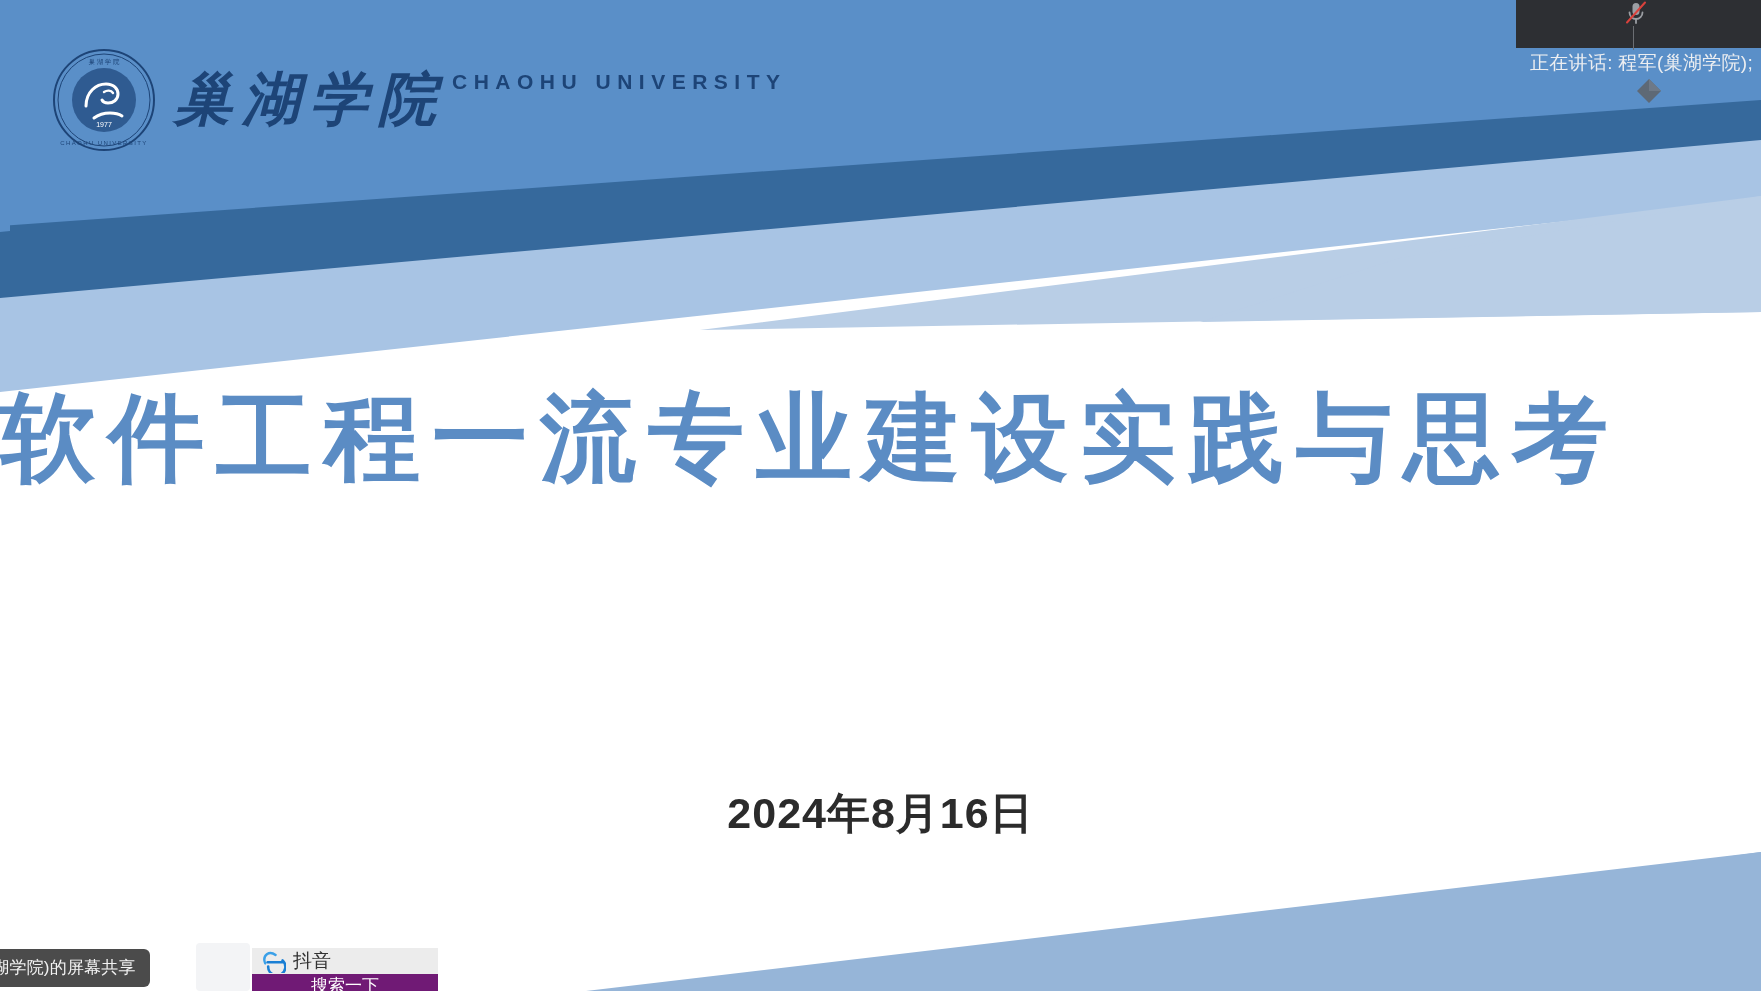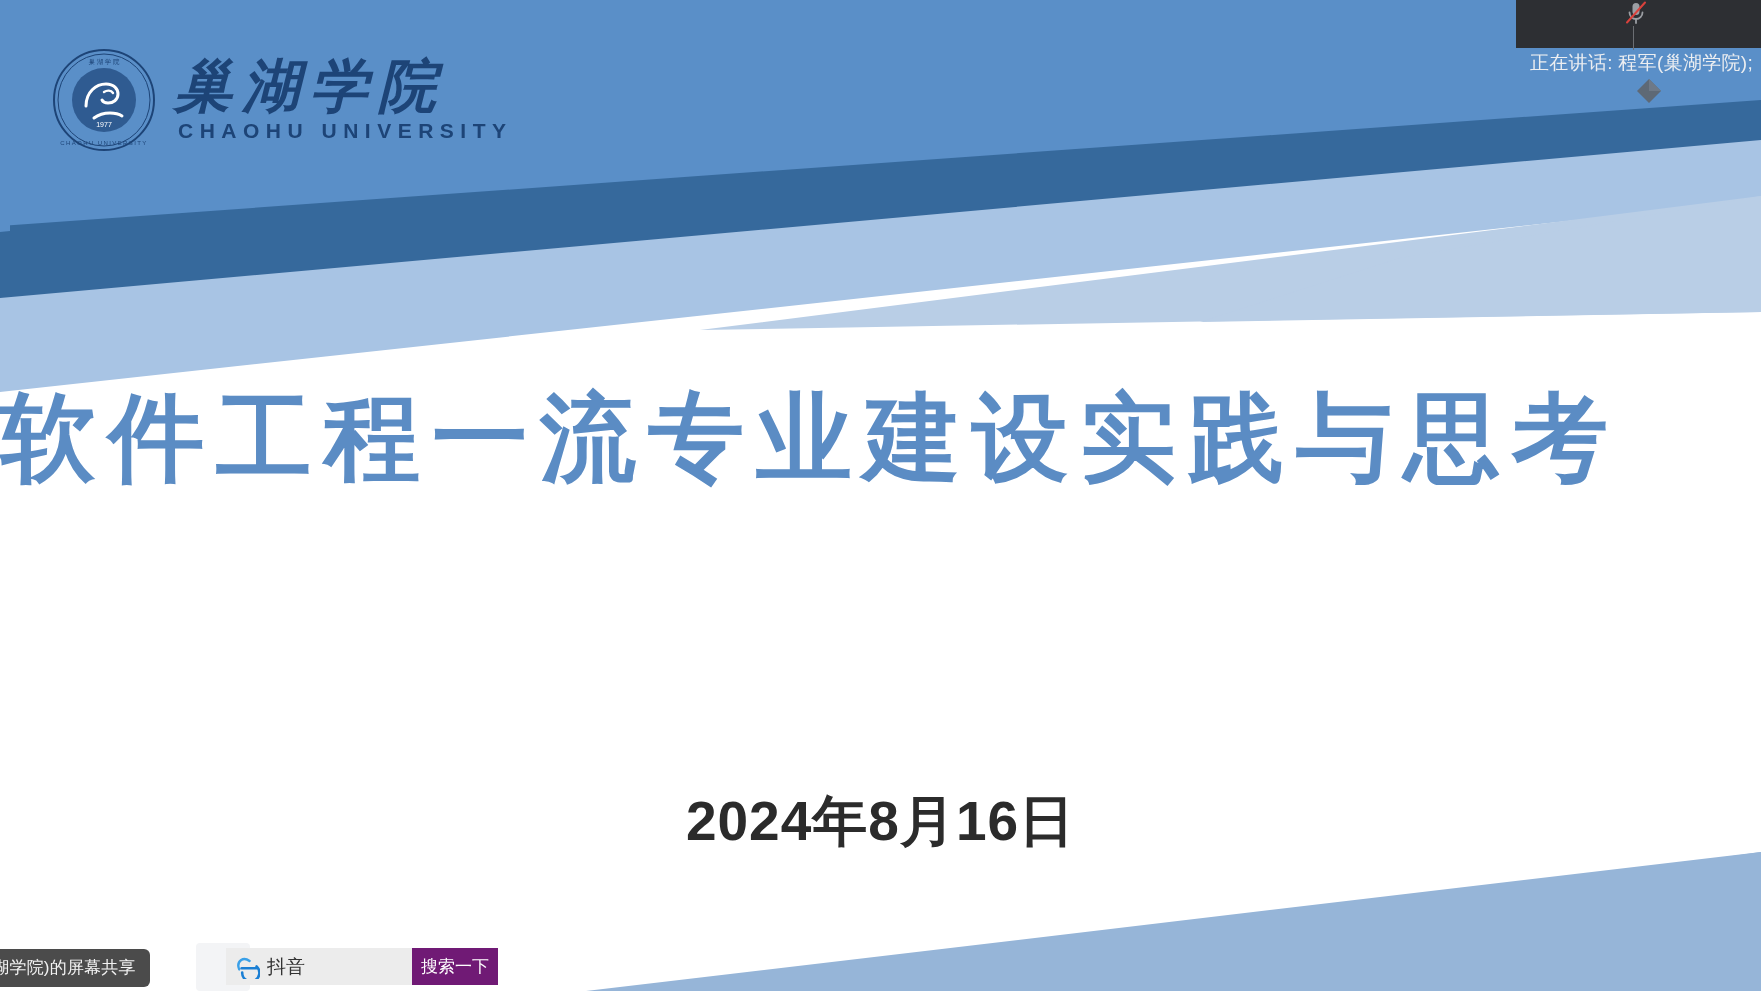--- a/index.html
+++ b/index.html
@@ -31,21 +31,21 @@
 
   
   #logo-block {
     position:absolute;
     left:52px; top:48px;
     display:flex;
     align-items:center;
     gap:18px;
   }
   #logo-seal { width:104px; height:104px; display:block; }
-  #logo-words { display:flex; flex-direction:column; gap:2px; }
+  #logo-words { display:flex; flex-direction:row; gap:2px; }
   #logo-cn {
     font-family:"Liberation Serif","DejaVu Serif",serif;
     font-size:58px;
     font-weight:700;
     color:#1d4477;
     letter-spacing:10px;
     line-height:1.02;
     font-style:italic;
     white-space:nowrap;
   }
@@ -82,21 +82,21 @@
     font-weight:700;
     color:#2b2b2b;
     letter-spacing:1px;
     white-space:nowrap;
   }
   #sub-date {
     position:absolute;
     left:0; top:785px;
     width:1761px;
     text-align:center;
-    font-size:55px;
+    font-size:43px;
     font-weight:700;
     color:#2b2b2b;
     letter-spacing:1px;
     white-space:nowrap;
   }
 
   
   #ime-indicator {
     position:absolute;
     left:-14px; top:47px;
@@ -156,23 +156,24 @@
   }
   #widget-ghost {
     position:absolute;
     left:0; top:14px;
     width:54px; height:48px;
     background:#f3f4f6;
     border-radius:4px;
   }
   #search-row {
     position:absolute;
-    left:30px; top:19px;
-    display:flex;
-    height:37px;
+    left:56px; top:19px;
+    display:flex;
+    height:43px;
+    flex-direction:column;
   }
   #search-field {
     width:186px;
     background:#ececec;
     display:flex;
     align-items:center;
     padding-left:10px;
     gap:7px;
   }
   #ie-icon { width:24px; height:24px; flex:0 0 auto; }

